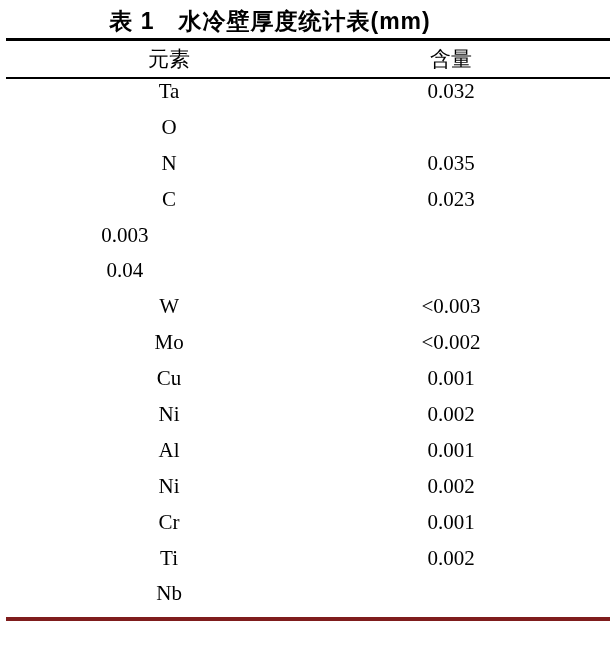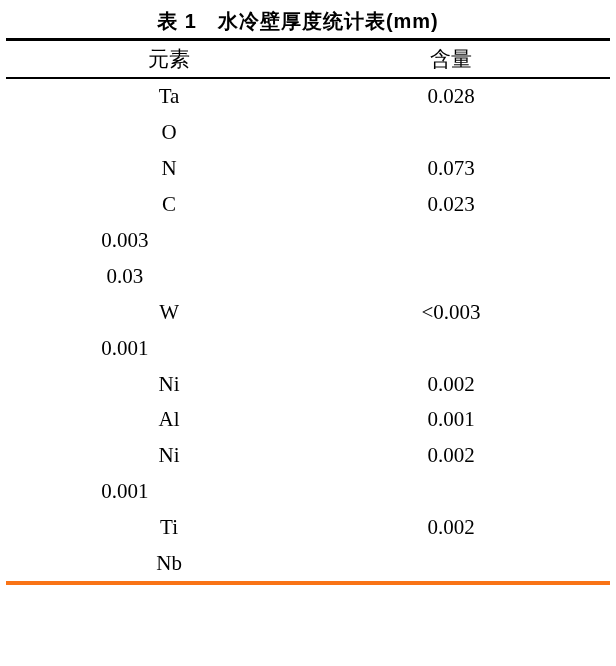--- a/index.html
+++ b/index.html
@@ -19,44 +19,43 @@
   .title {
     position: absolute;
     top: 4px;
     left: 0;
     width: 540px;
     height: 34px;
     line-height: 34px;
     text-align: center;
     font-family: "Liberation Sans", "DejaVu Sans", sans-serif;
     font-weight: bold;
-    font-size: 20px;
+    font-size: 23px;
     letter-spacing: 1px;
-    padding-left: 28px;
   }
   .table {
     position: absolute;
     top: 38px;
     left: 6px;
     width: 604px;
     border-top: 3px solid #000000;
-    border-bottom: 4px solid #f97316;
+    border-bottom: 4px solid #7f1d1d;
     font-family: Liberation Serif, serif;
   }
   .header-row {
     display: flex;
     height: 36px;
     align-items: center;
     border-bottom: 2px solid #000000;
     font-size: 21px;
   }
   .row {
     display: flex;
     height: 35.9px;
-    align-items: center;
+    align-items: flex-start;
     font-size: 21px;
   }
   .cell-element {
     width: 54%;
     text-align: center;
   }
   .cell-value {
     width: 46%;
     text-align: center;
     padding-right: 40px;
@@ -70,59 +69,65 @@
   <div class="title">表 1　水冷壁厚度统计表(mm)</div>
 
   <div class="table">
     <div class="header-row">
       <div class="cell-element">元素</div>
       <div class="cell-value">含量</div>
     </div>
     <div id="rows-container">
         <div class="row">
           <div class="cell-element">Ta</div>
-          <div class="cell-value">0.028</div>
+          <div class="cell-value">0.032</div>
         </div>
         <div class="row">
           <div class="cell-element">O</div>
         </div>
         <div class="row">
           <div class="cell-element">N</div>
-          <div class="cell-value">0.073</div>
+          <div class="cell-value">0.035</div>
         </div>
         <div class="row">
           <div class="cell-element">C</div>
           <div class="cell-value">0.023</div>
         </div>
         <div class="row">
           <div class="cell-value">0.003</div>
         </div>
         <div class="row">
-          <div class="cell-value">0.03</div>
+          <div class="cell-value">0.04</div>
         </div>
         <div class="row">
           <div class="cell-element">W</div>
           <div class="cell-value">&lt;0.003</div>
         </div>
         <div class="row">
+          <div class="cell-element">Mo</div>
+          <div class="cell-value">&lt;0.002</div>
+        </div>
+        <div class="row">
+          <div class="cell-element">Cu</div>
           <div class="cell-value">0.001</div>
         </div>
         <div class="row">
           <div class="cell-element">Ni</div>
           <div class="cell-value">0.002</div>
         </div>
         <div class="row">
           <div class="cell-element">Al</div>
           <div class="cell-value">0.001</div>
         </div>
         <div class="row">
           <div class="cell-element">Ni</div>
           <div class="cell-value">0.002</div>
         </div>
         <div class="row">
+          <div class="cell-element">Cr</div>
           <div class="cell-value">0.001</div>
         </div>
         <div class="row">
           <div class="cell-element">Ti</div>
           <div class="cell-value">0.002</div>
         </div>
         <div class="row">
           <div class="cell-element">Nb</div>
         </div>
       </div>

